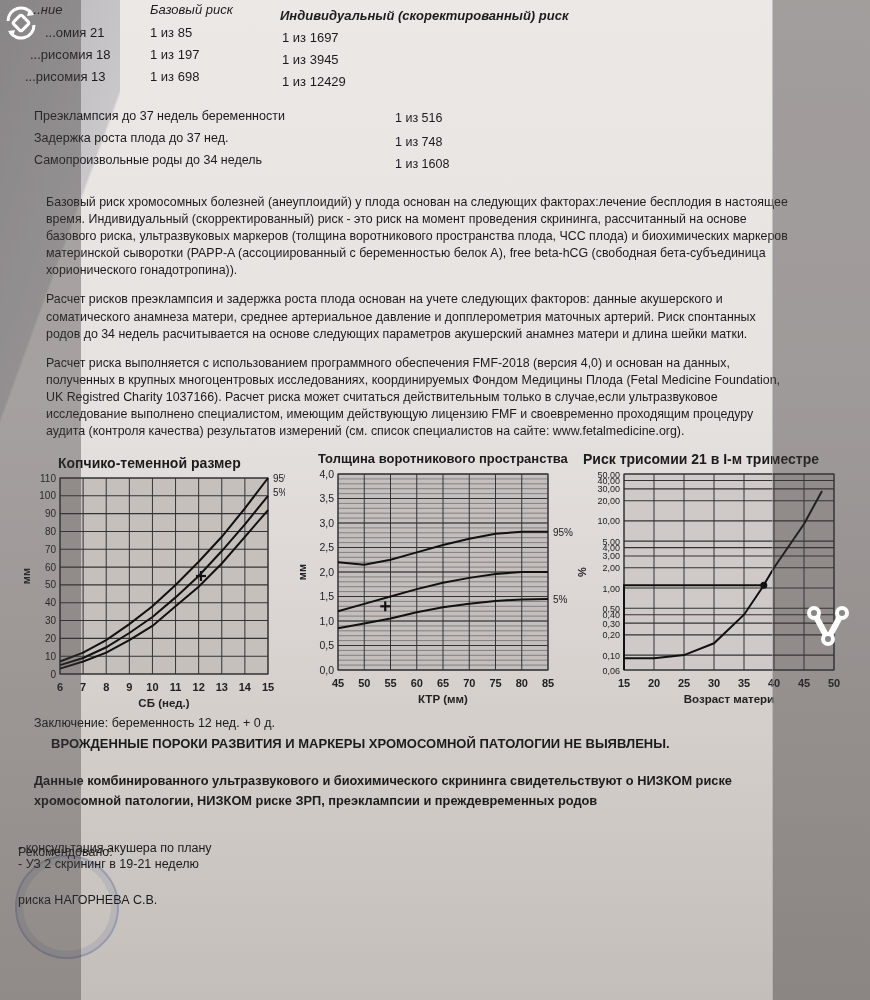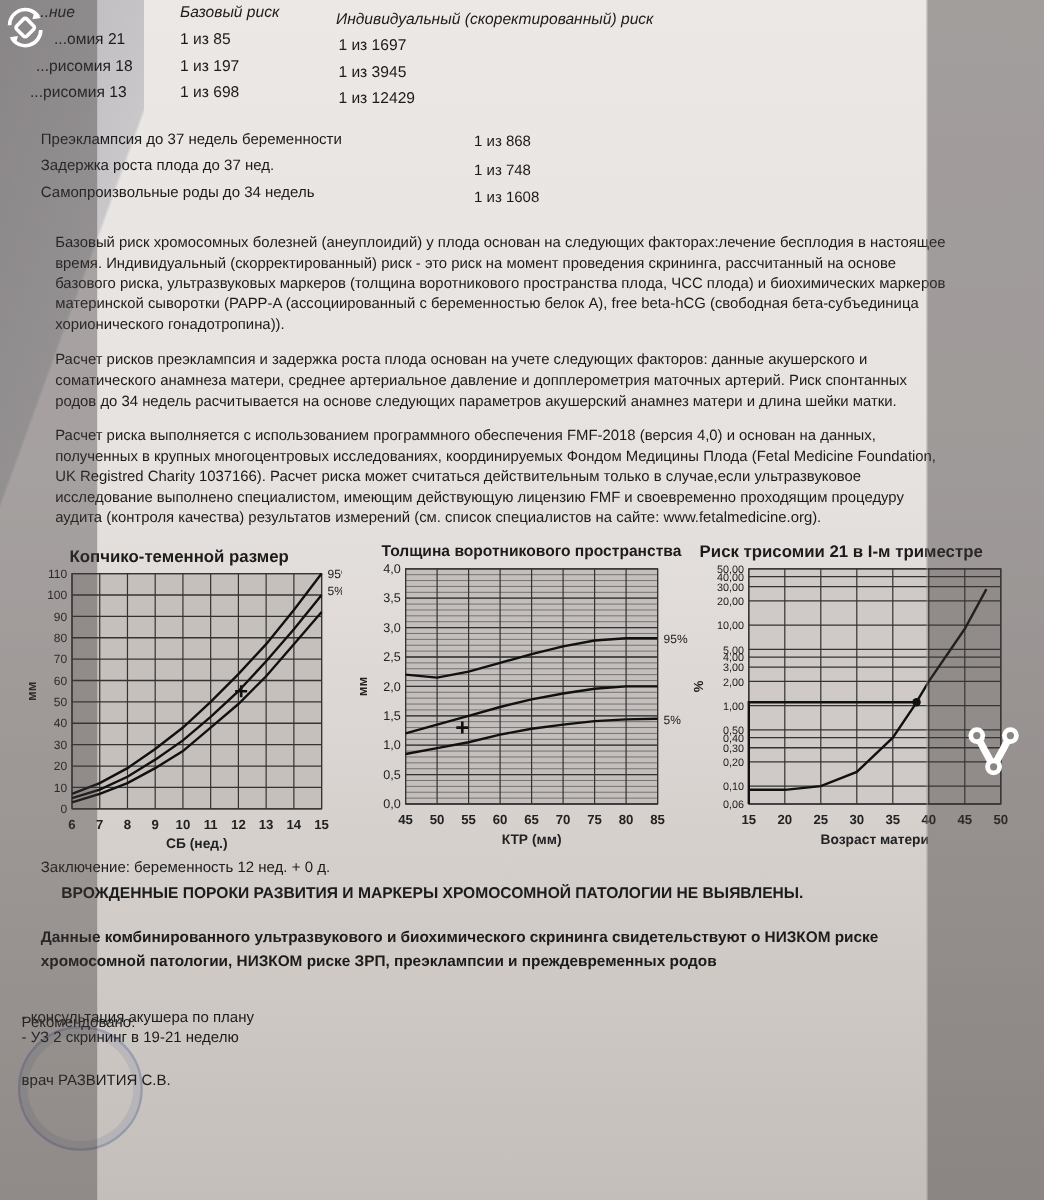--- a/index.html
+++ b/index.html
@@ -23,38 +23,38 @@
 </style>
 </head>
 <body>
 
 <div class="paper"></div>
 <div class="fold"></div>
 
 <div>
   <div class="t hdr" style="left:30px;top:2px;">...ние</div>
   <div class="t hdr" style="left:150px;top:2px;">Базовый риск</div>
-  <div class="t hdr" style="left:280px;top:8px;">Индивидуальный (скоректированный) риск</div>
+  <div class="t hdr" style="left:280px;top:8px;font-weight:bold;">Индивидуальный (скоректированный) риск</div>
 
   <div class="t" style="left:45px;top:25px;">...омия 21</div>
   <div class="t" style="left:150px;top:25px;">1 из 85</div>
   <div class="t" style="left:282px;top:30px;">1 из 1697</div>
 
   <div class="t" style="left:30px;top:47px;">...рисомия 18</div>
   <div class="t" style="left:150px;top:47px;">1 из 197</div>
   <div class="t" style="left:282px;top:52px;">1 из 3945</div>
 
   <div class="t" style="left:25px;top:69px;">...рисомия 13</div>
   <div class="t" style="left:150px;top:69px;">1 из 698</div>
   <div class="t" style="left:282px;top:74px;">1 из 12429</div>
 </div>
 
 <div>
   <div class="t" style="left:34px;top:109px;font-size:12.5px;text-align:right;">Преэклампсия до 37 недель беременности</div>
-  <div class="t" style="left:395px;top:111px;font-size:12.5px;">1 из 868</div>
+  <div class="t" style="left:395px;top:111px;font-size:12.5px;">1 из 516</div>
   <div class="t" style="left:34px;top:131px;font-size:12.5px;">Задержка роста плода до 37 нед.</div>
   <div class="t" style="left:395px;top:135px;font-size:12.5px;">1 из 748</div>
   <div class="t" style="left:34px;top:153px;font-size:12.5px;">Самопроизвольные роды до 34 недель</div>
   <div class="t" style="left:395px;top:157px;font-size:12.5px;">1 из 1608</div>
 </div>
 
 <div class="para">
   <p>Базовый риск хромосомных болезней (анеуплоидий) у плода основан на следующих факторах:лечение бесплодия в настоящее время. Индивидуальный (скорректированный) риск - это риск на момент проведения скрининга, рассчитанный на основе базового риска, ультразвуковых маркеров (толщина воротникового пространства плода, ЧСС плода) и биохимических маркеров материнской сыворотки (PAPP-A (ассоциированный с беременностью белок А), free beta-hCG (свободная бета-субъединица хорионического гонадотропина)).</p>
   <p>Расчет рисков преэклампсия и задержка роста плода основан на учете следующих факторов: данные акушерского и соматического анамнеза матери, среднее артериальное давление и допплерометрия маточных артерий.  Риск спонтанных родов до 34 недель расчитывается на основе следующих параметров акушерский анамнез матери и длина шейки матки.</p>
   <p>Расчет риска выполняется с использованием программного обеспечения FMF-2018 (версия 4,0) и основан на данных, полученных в крупных многоцентровых исследованиях, координируемых Фондом Медицины Плода (Fetal Medicine Foundation, UK Registred Charity 1037166). Расчет риска может считаться действительным только в случае,если ультразвуковое исследование выполнено специалистом, имеющим действующую лицензию FMF и своевременно проходящим процедуру аудита (контроля качества) результатов измерений (см. список специалистов на сайте: www.fetalmedicine.org).</p>
@@ -268,21 +268,21 @@
 
 <div class="concl" style="top:716px;font-size:12.5px;">Заключение:  беременность  12 нед. + 0 д.</div>
 <div class="concl bold" style="top:736px;margin-left:17px;">ВРОЖДЕННЫЕ ПОРОКИ РАЗВИТИЯ И МАРКЕРЫ ХРОМОСОМНОЙ ПАТОЛОГИИ НЕ ВЫЯВЛЕНЫ.</div>
 <div class="concl bold" style="top:773px;font-size:12.8px;">Данные комбинированного ультразвукового и биохимического скрининга свидетельствуют о НИЗКОМ риске</div>
 <div class="concl bold" style="top:793px;font-size:12.8px;">хромосомной патологии, НИЗКОМ риске ЗРП, преэклампсии и преждевременных родов</div>
 
 <div class="stamp"></div>
 <div class="rec" style="top:825px;margin-top:20px;">Рекомендовано:</div>
 <div class="rec" style="top:841px;">- консультация акушера по плану</div>
 <div class="rec" style="top:857px;">- УЗ 2 скрининг в 19-21 неделю</div>
-<div class="rec" style="top:893px;">врач  РАЗВИТИЯ С.В.</div>
+<div class="rec" style="top:893px;">риска  НАГОРНЕВА С.В.</div>
 
 <div class="mask-left"></div>
 <div class="mask-right"></div>
 
 <div class="icon-rotate">
   <svg width="38" height="38" viewBox="0 0 38 38">
     <path d="M6 17 A13 13 0 0 1 30 10" fill="none" stroke="#fff" stroke-width="3"></path>
     <path d="M27 5 L32 11 L25 12 Z" fill="#fff"></path>
     <path d="M32 21 A13 13 0 0 1 8 28" fill="none" stroke="#fff" stroke-width="3"></path>
     <path d="M11 33 L6 27 L13 26 Z" fill="#fff"></path>

